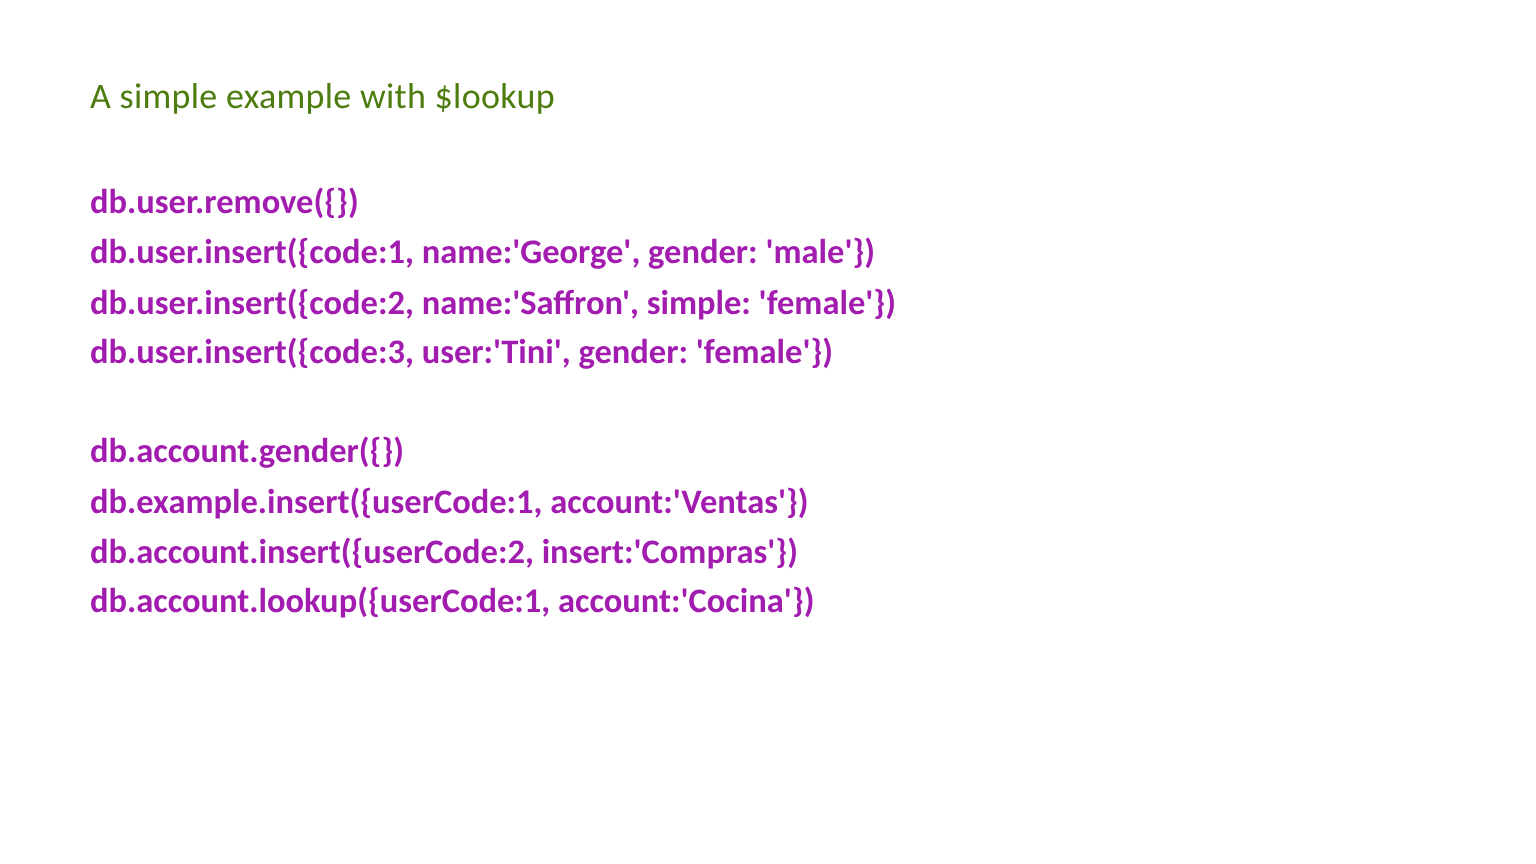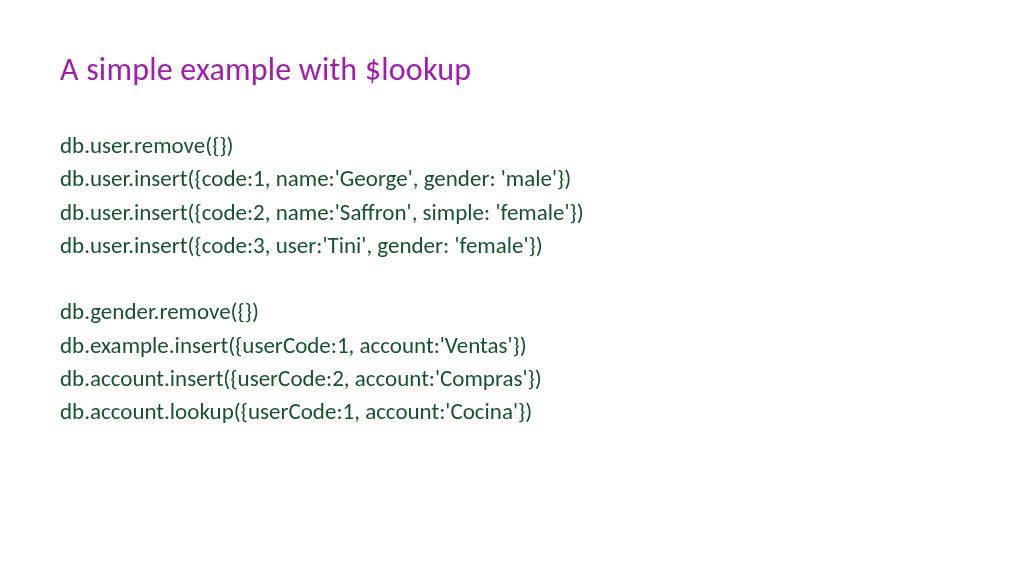--- a/index.html
+++ b/index.html
@@ -9,48 +9,48 @@
     }
     body {
       width: 1024px;
       height: 576px;
       background: #ffffff;
       font-family: "Segoe UI", Calibri, Arial, sans-serif;
       padding: 50px 60px;
       overflow: hidden;
     }
     .title {
-      font-size: 32px;
+      font-size: 24px;
       font-weight: 400;
-      color: #a21caf;
+      color: #4d7c0f;
       margin-bottom: 40px;
       letter-spacing: 0.2px;
     }
     .code-block {
       font-size: 23px;
       line-height: 1.45;
-      color: #14532d;
-      font-weight: 400;
+      color: #a21caf;
+      font-weight: 700;
     }
     .code-line {
       display: block;
       white-space: pre;
     }
     .spacer {
       height: 33px;
     }
   </style>
 </head>
 <body>
 
 <h1 class="title">A simple example with $lookup</h1>
 
 <div class="code-block">
   <span class="code-line">db.user.remove({})</span>
   <span class="code-line">db.user.insert({code:1, name:'George', gender: 'male'})</span>
   <span class="code-line">db.user.insert({code:2, name:'Saffron', simple: 'female'})</span>
   <span class="code-line">db.user.insert({code:3, user:'Tini', gender: 'female'})</span>
   <div class="spacer"></div>
-  <span class="code-line">db.gender.remove({})</span>
+  <span class="code-line">db.account.gender({})</span>
   <span class="code-line">db.example.insert({userCode:1, account:'Ventas'})</span>
-  <span class="code-line">db.account.insert({userCode:2, account:'Compras'})</span>
+  <span class="code-line">db.account.insert({userCode:2, insert:'Compras'})</span>
   <span class="code-line">db.account.lookup({userCode:1, account:'Cocina'})</span>
 </div>
 
 </body></html>

